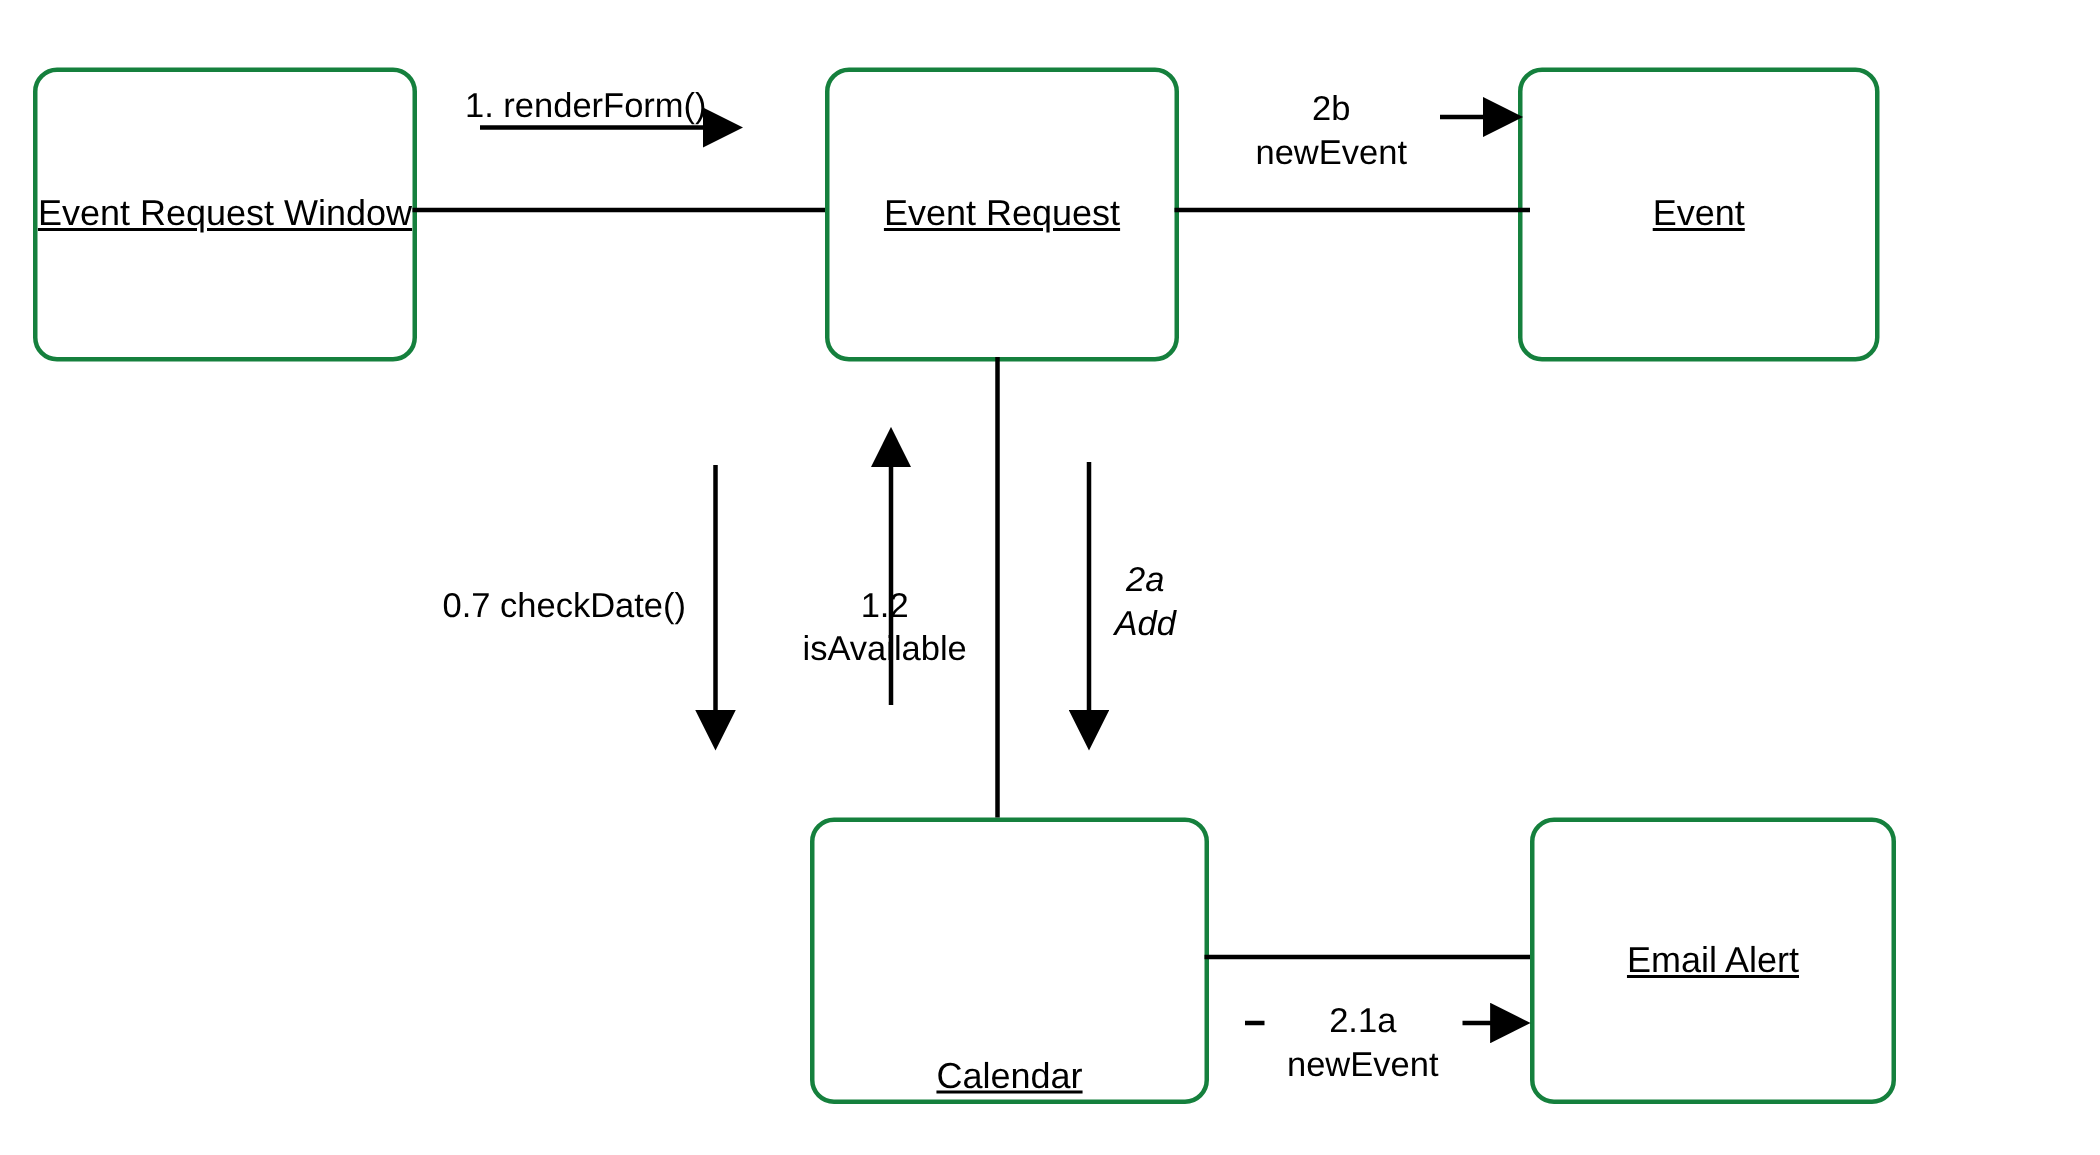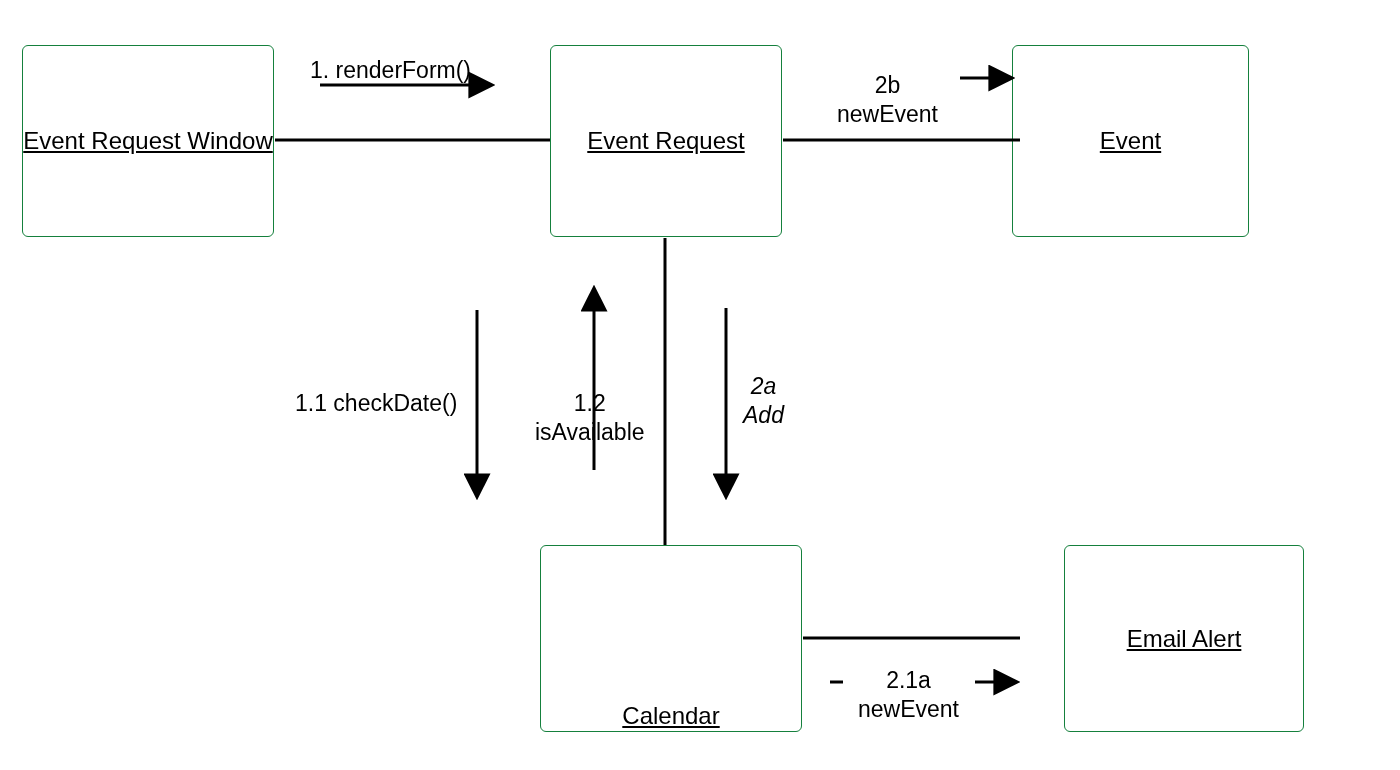--- a/index.html
+++ b/index.html
@@ -6,22 +6,22 @@
     margin: 0;
     padding: 0;
     font-family: Arial, Helvetica, sans-serif;
     background: #ffffff;
     width: 1400px;
     height: 770px;
     position: relative;
   }
   .node {
     position: absolute;
-    border: 1px solid #15803d;
-    border-radius: 6px;
+    border: 3px solid #15803d;
+    border-radius: 16px;
     display: flex;
     align-items: center;
     justify-content: center;
     text-align: center;
     font-size: 24px;
     line-height: 1.25;
     text-decoration: underline;
     background: #fff;
   }
   .label {
@@ -52,30 +52,30 @@
 </div>
 
 <div class="node" style="left:1012px; top:45px; width:235px; height:190px;text-align:right;">
   <span>Event</span>
 </div>
 
 <div class="node" style="left:540px; top:545px; width:260px; height:185px;align-items:flex-end;">
   <span>Calendar</span>
 </div>
 
-<div class="node" style="left:1064px; top:545px; width:238px; height:185px;">
+<div class="node" style="left:1020px; top:545px; width:238px; height:185px;">
   <span>Email Alert</span>
 </div>
 
 <div class="label" style="left:310px; top:56px;">1. renderForm()</div>
 
-<div class="label" style="left:837px; top:58px;margin-top:13px;">2b
+<div class="label" style="left:837px; top:58px;">2b
 newEvent</div>
 
-<div class="label" style="left:295px; top:389px;">1.1 checkDate()</div>
+<div class="label" style="left:295px; top:389px;">0.7 checkDate()</div>
 
 <div class="label" style="left:535px; top:389px;">1.2
 isAvailable</div>
 
 <div class="label" style="left:743px; top:372px;font-style:italic;">2a
 Add</div>
 
 <div class="label" style="left:858px; top:666px;">2.1a
 newEvent</div>
 

